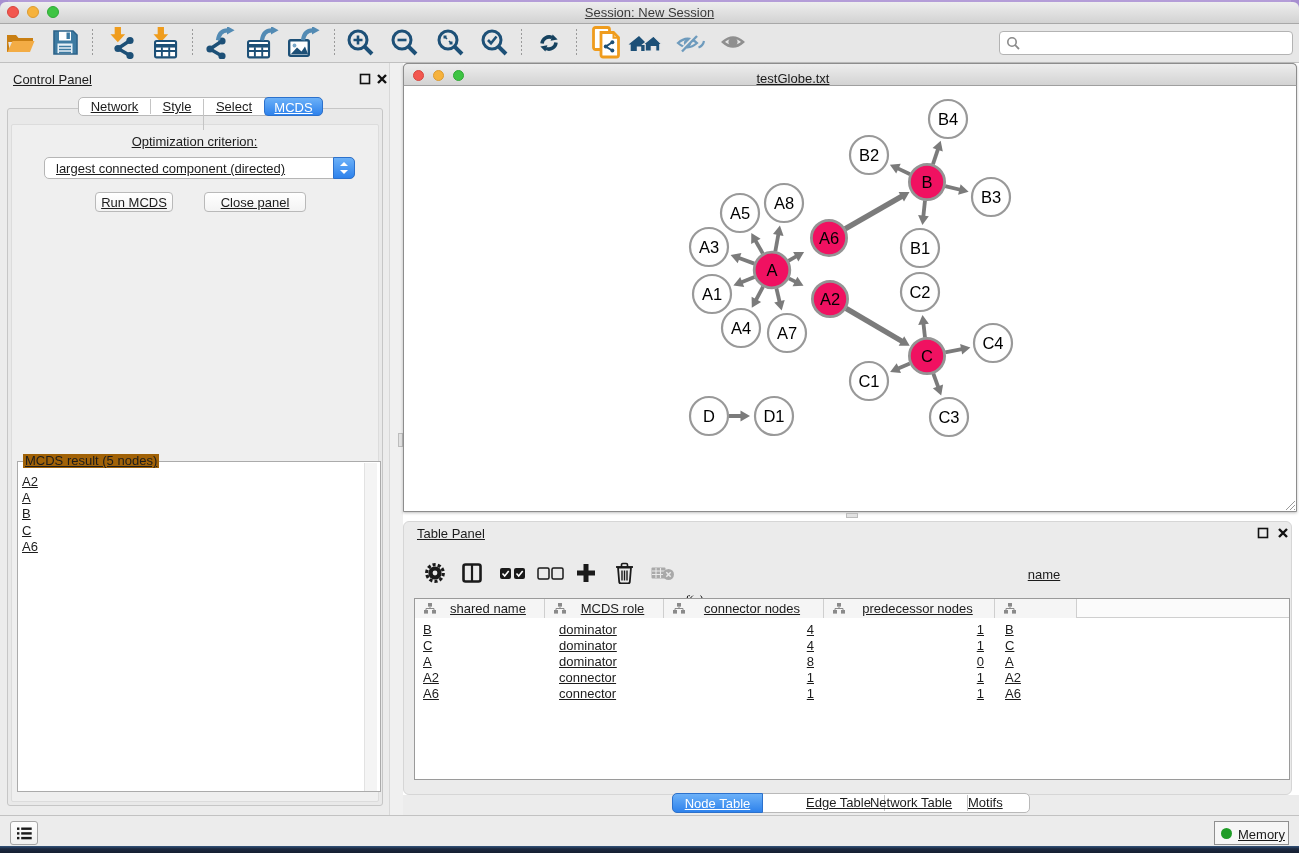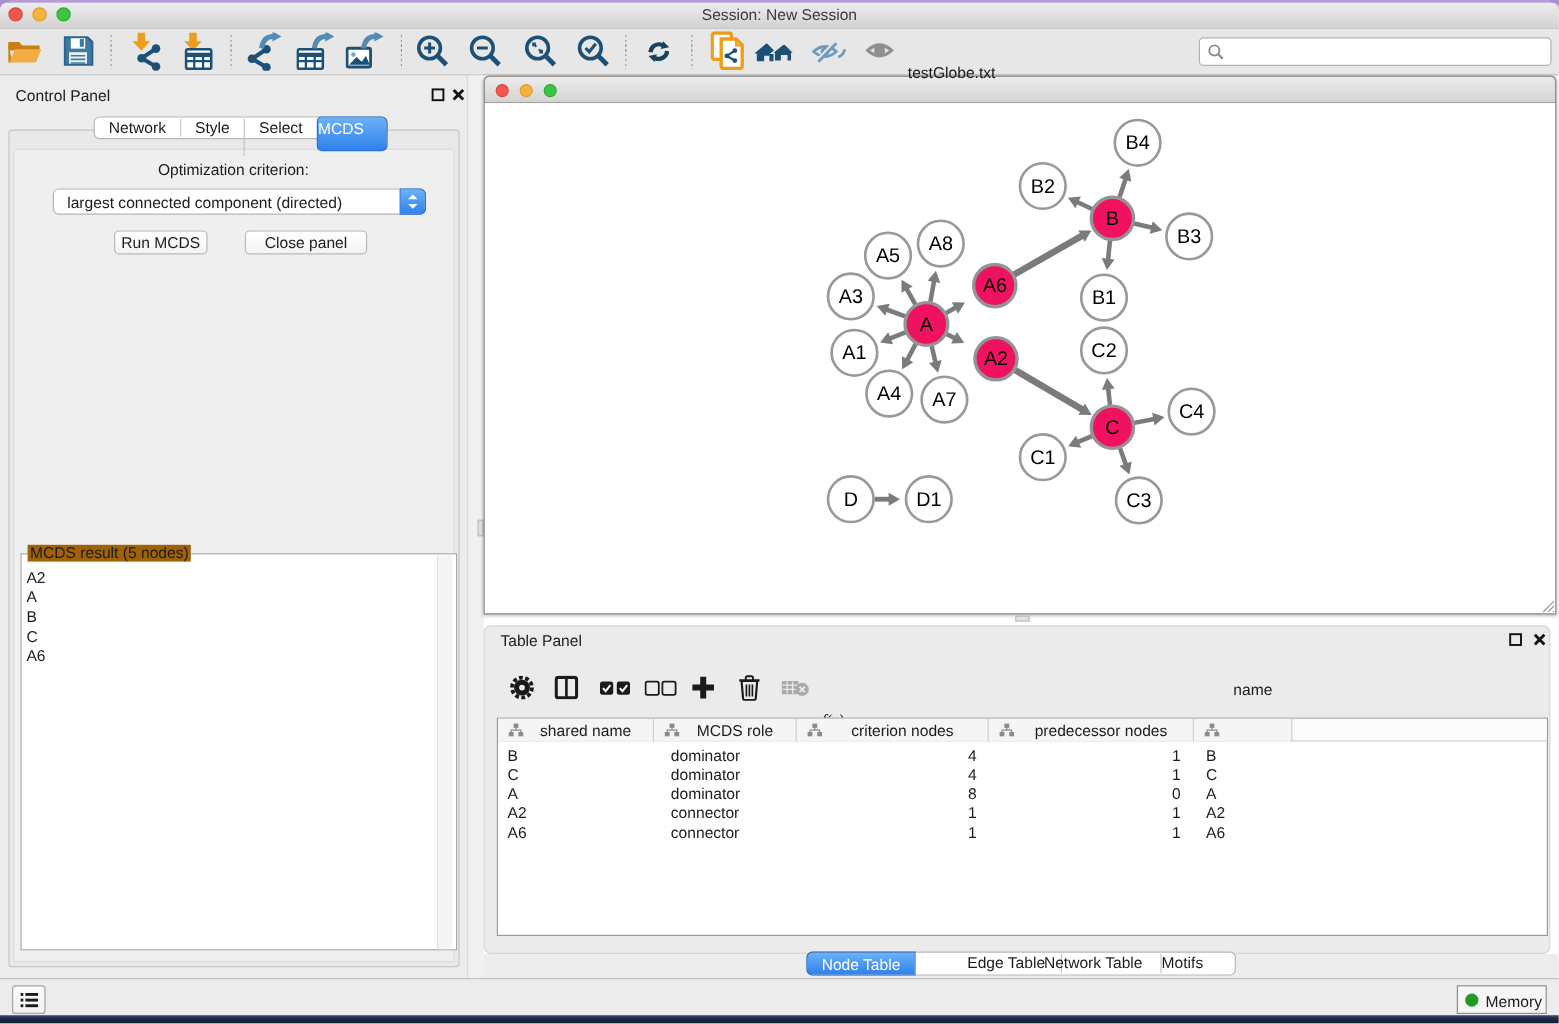--- a/index.html
+++ b/index.html
@@ -1,18 +1,18 @@
 <!DOCTYPE html>
 <html><head><meta charset="utf-8">
 <style>
 * { margin:0; padding:0; box-sizing:border-box; }
 html,body { width:1299px; height:853px; overflow:hidden; }
 body { font-family:"Liberation Sans", sans-serif; background:#ececec; position:relative; }
 .abs { position:absolute; }
-.t13 { font-size:13px; color:#1c1c1c; }
+.t13 { font-size:13px; color:#1c1c1c;text-decoration:underline; }
 </style></head>
 <body>
 
 <div class="abs" style="left:0;top:0;width:1299px;height:4px;background:#b49dd8;"></div>
 <div class="abs" style="left:0;top:0;width:8px;height:8px;background:#a78fd0;"></div>
 <div class="abs" style="right:0;top:0;width:8px;height:8px;background:#a78fd0;"></div>
 
 <div class="abs" style="left:0;top:2px;width:1299px;height:22px;background:linear-gradient(#eeeeee,#d2d2d2);border-bottom:1px solid #a8a8a8;border-radius:6px 6px 0 0;"></div>
 <div class="abs" style="left:7px;top:6px;width:12px;height:12px;border-radius:50%;background:#f2574f;border:0.5px solid #d8453e;"></div>
 <div class="abs" style="left:27px;top:6px;width:12px;height:12px;border-radius:50%;background:#f6b23c;border:0.5px solid #dd9b2f;"></div>
@@ -164,21 +164,21 @@
     <path d="M2,2 L10,10 M10,2 L2,10" stroke="#111" stroke-width="2.4"></path>
   </svg>
 
 <div class="abs" style="left:7px;top:108px;width:376px;height:698px;background:#e9e9e9;border:1px solid #c6c6c6;border-radius:3px;"></div>
 <div class="abs" style="left:11px;top:124px;width:368px;height:678px;background:#efefef;border:1px solid #dcdcdc;border-radius:2px;"></div>
 
 <div class="abs" style="left:78px;top:97px;width:245px;height:19px;background:#ffffff;border:1px solid #b9b9b9;border-radius:5px;"></div>
 <div class="abs t13" style="left:79px;top:99px;width:72px;text-align:center;border-right:1px solid #c4c4c4;height:15px;">Network</div>
 <div class="abs t13" style="left:151px;top:99px;width:53px;text-align:center;border-right:1px solid #c4c4c4;height:31px;">Style</div>
 <div class="abs t13" style="left:204px;top:99px;width:60px;text-align:center;height:15px;">Select</div>
-<div class="abs t13" style="left:264px;top:97px;width:59px;height:29px;line-height:19px;color:#fff;background:linear-gradient(#6cb1f8,#2e82ec);border-radius:4px 5px 5px 4px;border:1px solid #2c71cc;">MCDS</div>
+<div class="abs t13" style="left:264px;top:97px;width:59px;height:19px;text-align:center;line-height:19px;color:#fff;background:linear-gradient(#6cb1f8,#2e82ec);border-radius:4px 5px 5px 4px;border:1px solid #2c71cc;">MCDS</div>
 
 <div class="abs t13" style="left:0;top:134px;width:389px;text-align:center;">Optimization criterion:</div>
 
 <div class="abs" style="left:44px;top:157px;width:311px;height:22px;background:#fff;border:1px solid #b5b5b5;border-radius:5px;"></div>
 <div class="abs t13" style="left:56px;top:161px;">largest connected component (directed)</div>
 <div class="abs" style="left:333px;top:157px;width:22px;height:22px;background:linear-gradient(#6cb1f8,#2e82ec);border-radius:0 5px 5px 0;border:1px solid #2c71cc;"></div>
 <svg class="abs" style="left:337px;top:160px" width="14" height="16" viewBox="0 0 14 16">
     <path d="M3,6 L7,2 L11,6 z M3,10 L7,14 L11,10 z" fill="#fff"></path>
   </svg>
 
@@ -188,21 +188,21 @@
 <div class="abs" style="left:17px;top:461px;width:364px;height:331px;border:1px solid #ababab;background:#fff;"></div>
 <div class="abs" style="left:364px;top:463px;width:13px;height:328px;background:#f4f4f4;border-left:1px solid #e2e2e2;"></div>
 <div class="abs t13" style="left:23px;top:454px;background:#a16207;padding:0 2px;height:14px;line-height:14px;">MCDS result (5 nodes)</div>
 <div class="abs t13" style="left:22px;top:474px;line-height:16.2px;">A2<br>A<br>B<br>C<br>A6</div>
 
 <div class="abs" style="left:403px;top:63px;width:894px;height:449px;background:#ffffff;border:1px solid #8d8d8d;border-radius:5px 5px 0 0;box-shadow:0 1px 3px rgba(0,0,0,0.25);"></div>
 <div class="abs" style="left:403px;top:63px;width:894px;height:23px;background:linear-gradient(#ededed,#d3d3d3);border:1px solid #8d8d8d;border-bottom:1px solid #9f9f9f;border-radius:5px 5px 0 0;"></div>
 <div class="abs" style="left:413px;top:70px;width:11px;height:11px;border-radius:50%;background:#f2574f;border:0.5px solid #d8453e;"></div>
 <div class="abs" style="left:433px;top:70px;width:11px;height:11px;border-radius:50%;background:#f6b23c;border:0.5px solid #dd9b2f;"></div>
 <div class="abs" style="left:453px;top:70px;width:11px;height:11px;border-radius:50%;background:#3ec443;border:0.5px solid #2fa936;"></div>
-<div class="abs t13" style="left:403px;top:53px;width:780px;text-align:center;color:#1a1a1a;">testGlobe.txt</div>
+<div class="abs t13" style="left:403px;top:71px;width:780px;text-align:center;color:#1a1a1a;">testGlobe.txt</div>
 <svg class="abs" style="left:404px;top:87px" width="892" height="424" viewBox="404 87 892 424">
 <line x1="762.8" y1="253.6" x2="754.9" y2="239.6" stroke="#7b7b7b" stroke-width="3.8"></line>
 <polygon points="751.3,233.1 760.6,238.7 751.2,244.0" fill="#7b7b7b"></polygon>
 <line x1="775.3" y1="251.5" x2="778.6" y2="233.0" stroke="#7b7b7b" stroke-width="3.8"></line>
 <polygon points="779.9,225.6 783.6,235.9 773.0,234.0" fill="#7b7b7b"></polygon>
 <line x1="754.3" y1="263.6" x2="737.7" y2="257.5" stroke="#7b7b7b" stroke-width="3.8"></line>
 <polygon points="730.6,254.9 741.4,253.1 737.7,263.2" fill="#7b7b7b"></polygon>
 <line x1="754.5" y1="277.0" x2="740.3" y2="282.7" stroke="#7b7b7b" stroke-width="3.8"></line>
 <polygon points="733.4,285.5 740.2,276.9 744.2,286.9" fill="#7b7b7b"></polygon>
 <line x1="763.1" y1="286.6" x2="755.4" y2="301.1" stroke="#7b7b7b" stroke-width="3.8"></line>
@@ -347,21 +347,21 @@
     <path d="M7,4.6 V6.5 M3,8 V6.5 H11 V8" stroke="#8a8a8a" stroke-width="1" fill="none"></path>
   </svg>
 <div class="abs t13" style="left:565px;top:601px;width:95px;text-align:center;">MCDS role</div>
 <div class="abs" style="left:664px;top:599px;width:160px;height:19px;border-right:1px solid #cfcfcf;"></div>
 <svg class="abs" style="left:672px;top:602px" width="14" height="13" viewBox="0 0 14 13">
     <rect x="5" y="1" width="4" height="3.6" fill="#8a8a8a"></rect>
     <rect x="1" y="8" width="4" height="3.6" fill="#8a8a8a"></rect>
     <rect x="9" y="8" width="4" height="3.6" fill="#8a8a8a"></rect>
     <path d="M7,4.6 V6.5 M3,8 V6.5 H11 V8" stroke="#8a8a8a" stroke-width="1" fill="none"></path>
   </svg>
-<div class="abs t13" style="left:684px;top:601px;width:136px;text-align:center;">criterion nodes</div>
+<div class="abs t13" style="left:684px;top:601px;width:136px;text-align:center;">connector nodes</div>
 <div class="abs" style="left:824px;top:599px;width:171px;height:19px;border-right:1px solid #cfcfcf;"></div>
 <svg class="abs" style="left:832px;top:602px" width="14" height="13" viewBox="0 0 14 13">
     <rect x="5" y="1" width="4" height="3.6" fill="#8a8a8a"></rect>
     <rect x="1" y="8" width="4" height="3.6" fill="#8a8a8a"></rect>
     <rect x="9" y="8" width="4" height="3.6" fill="#8a8a8a"></rect>
     <path d="M7,4.6 V6.5 M3,8 V6.5 H11 V8" stroke="#8a8a8a" stroke-width="1" fill="none"></path>
   </svg>
 <div class="abs t13" style="left:844px;top:601px;width:147px;text-align:center;">predecessor nodes</div>
 <div class="abs" style="left:995px;top:599px;width:82px;height:19px;border-right:1px solid #cfcfcf;"></div>
 <svg class="abs" style="left:1003px;top:602px" width="14" height="13" viewBox="0 0 14 13">

